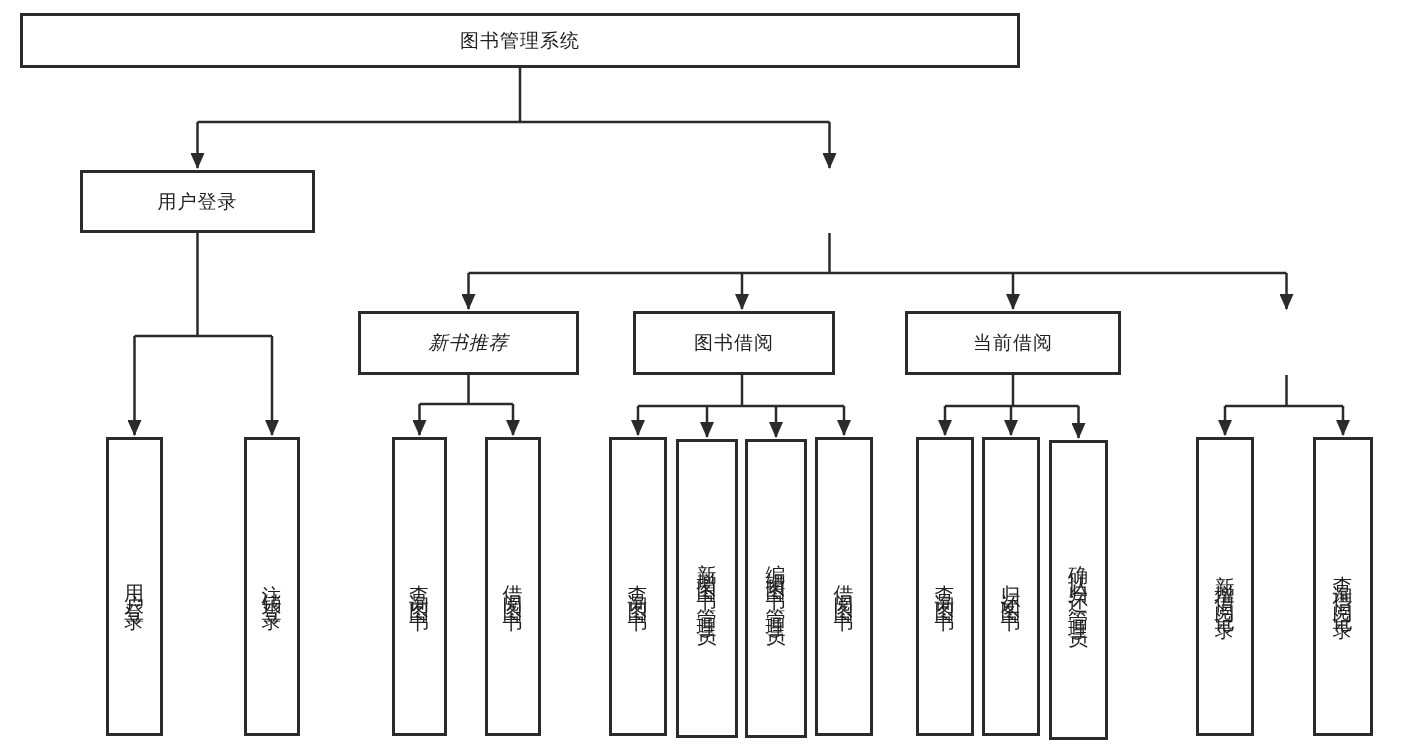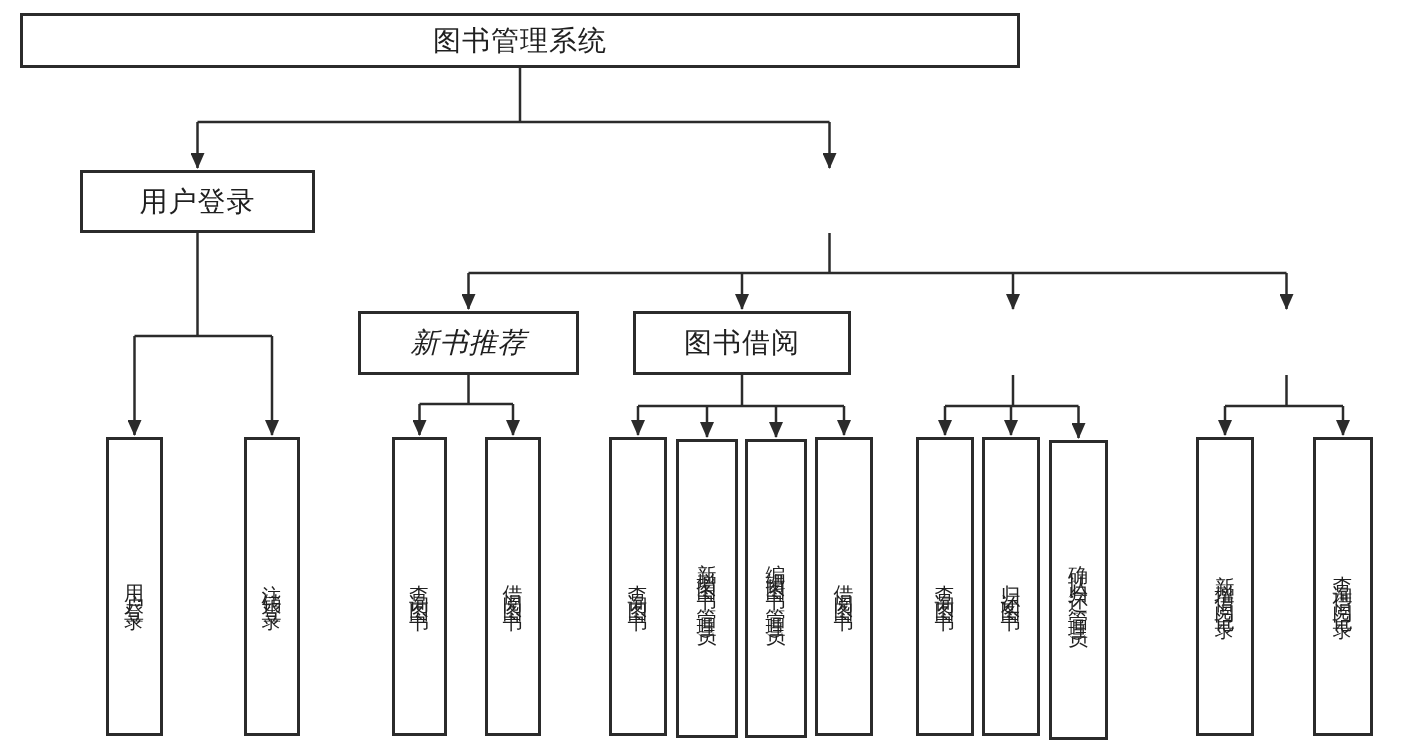--- a/index.html
+++ b/index.html
@@ -13,21 +13,21 @@
   #wires{position:absolute;left:0;top:0;width:1405px;height:747px;}
   .box{
     position:absolute;
     box-sizing:border-box;
     border:3px solid #2b2b2b;
     background:#ffffff;
     display:flex;align-items:center;justify-content:center;
     color:#1f1f1f;
   }
   .h-label{
-    font-size:28px;
+    font-size:19px;
     letter-spacing:1px;
     white-space:nowrap;
   }
   .v-label{
     writing-mode:vertical-rl;
     text-orientation:upright;
     font-size:20px;
     letter-spacing:9px;
     line-height:1;
   }
@@ -99,22 +99,25 @@
     <span class="h-label">图书管理系统</span>
   </div>
 
   <div class="box" style="left:80px;top:170px;width:235px;height:63px;">
     <span class="h-label">用户登录</span>
   </div>
 
   <div class="box" style="left:358px;top:311px;width:221px;height:64px;font-style:italic;">
     <span class="h-label">新书推荐</span>
   </div>
-  <div class="box" style="left:633px;top:311px;width:218px;height:64px;">
+  <div class="box" style="left:633px;top:311px;width:202px;height:64px;">
     <span class="h-label">图书借阅</span>
+  </div>
+  <div class="box" style="left:905px;top:311px;width:216px;height:64px;">
+    <span class="h-label">当前借阅</span>
   </div>
 
   <div class="box" style="left:106px;top:437px;width:57px;height:299px;">
     <span class="v-label">用户登录</span>
   </div>
   <div class="box" style="left:244px;top:437px;width:56px;height:299px;">
     <span class="v-label">注销登录</span>
   </div>
 
   <div class="box" style="left:392px;top:437px;width:55px;height:299px;">

